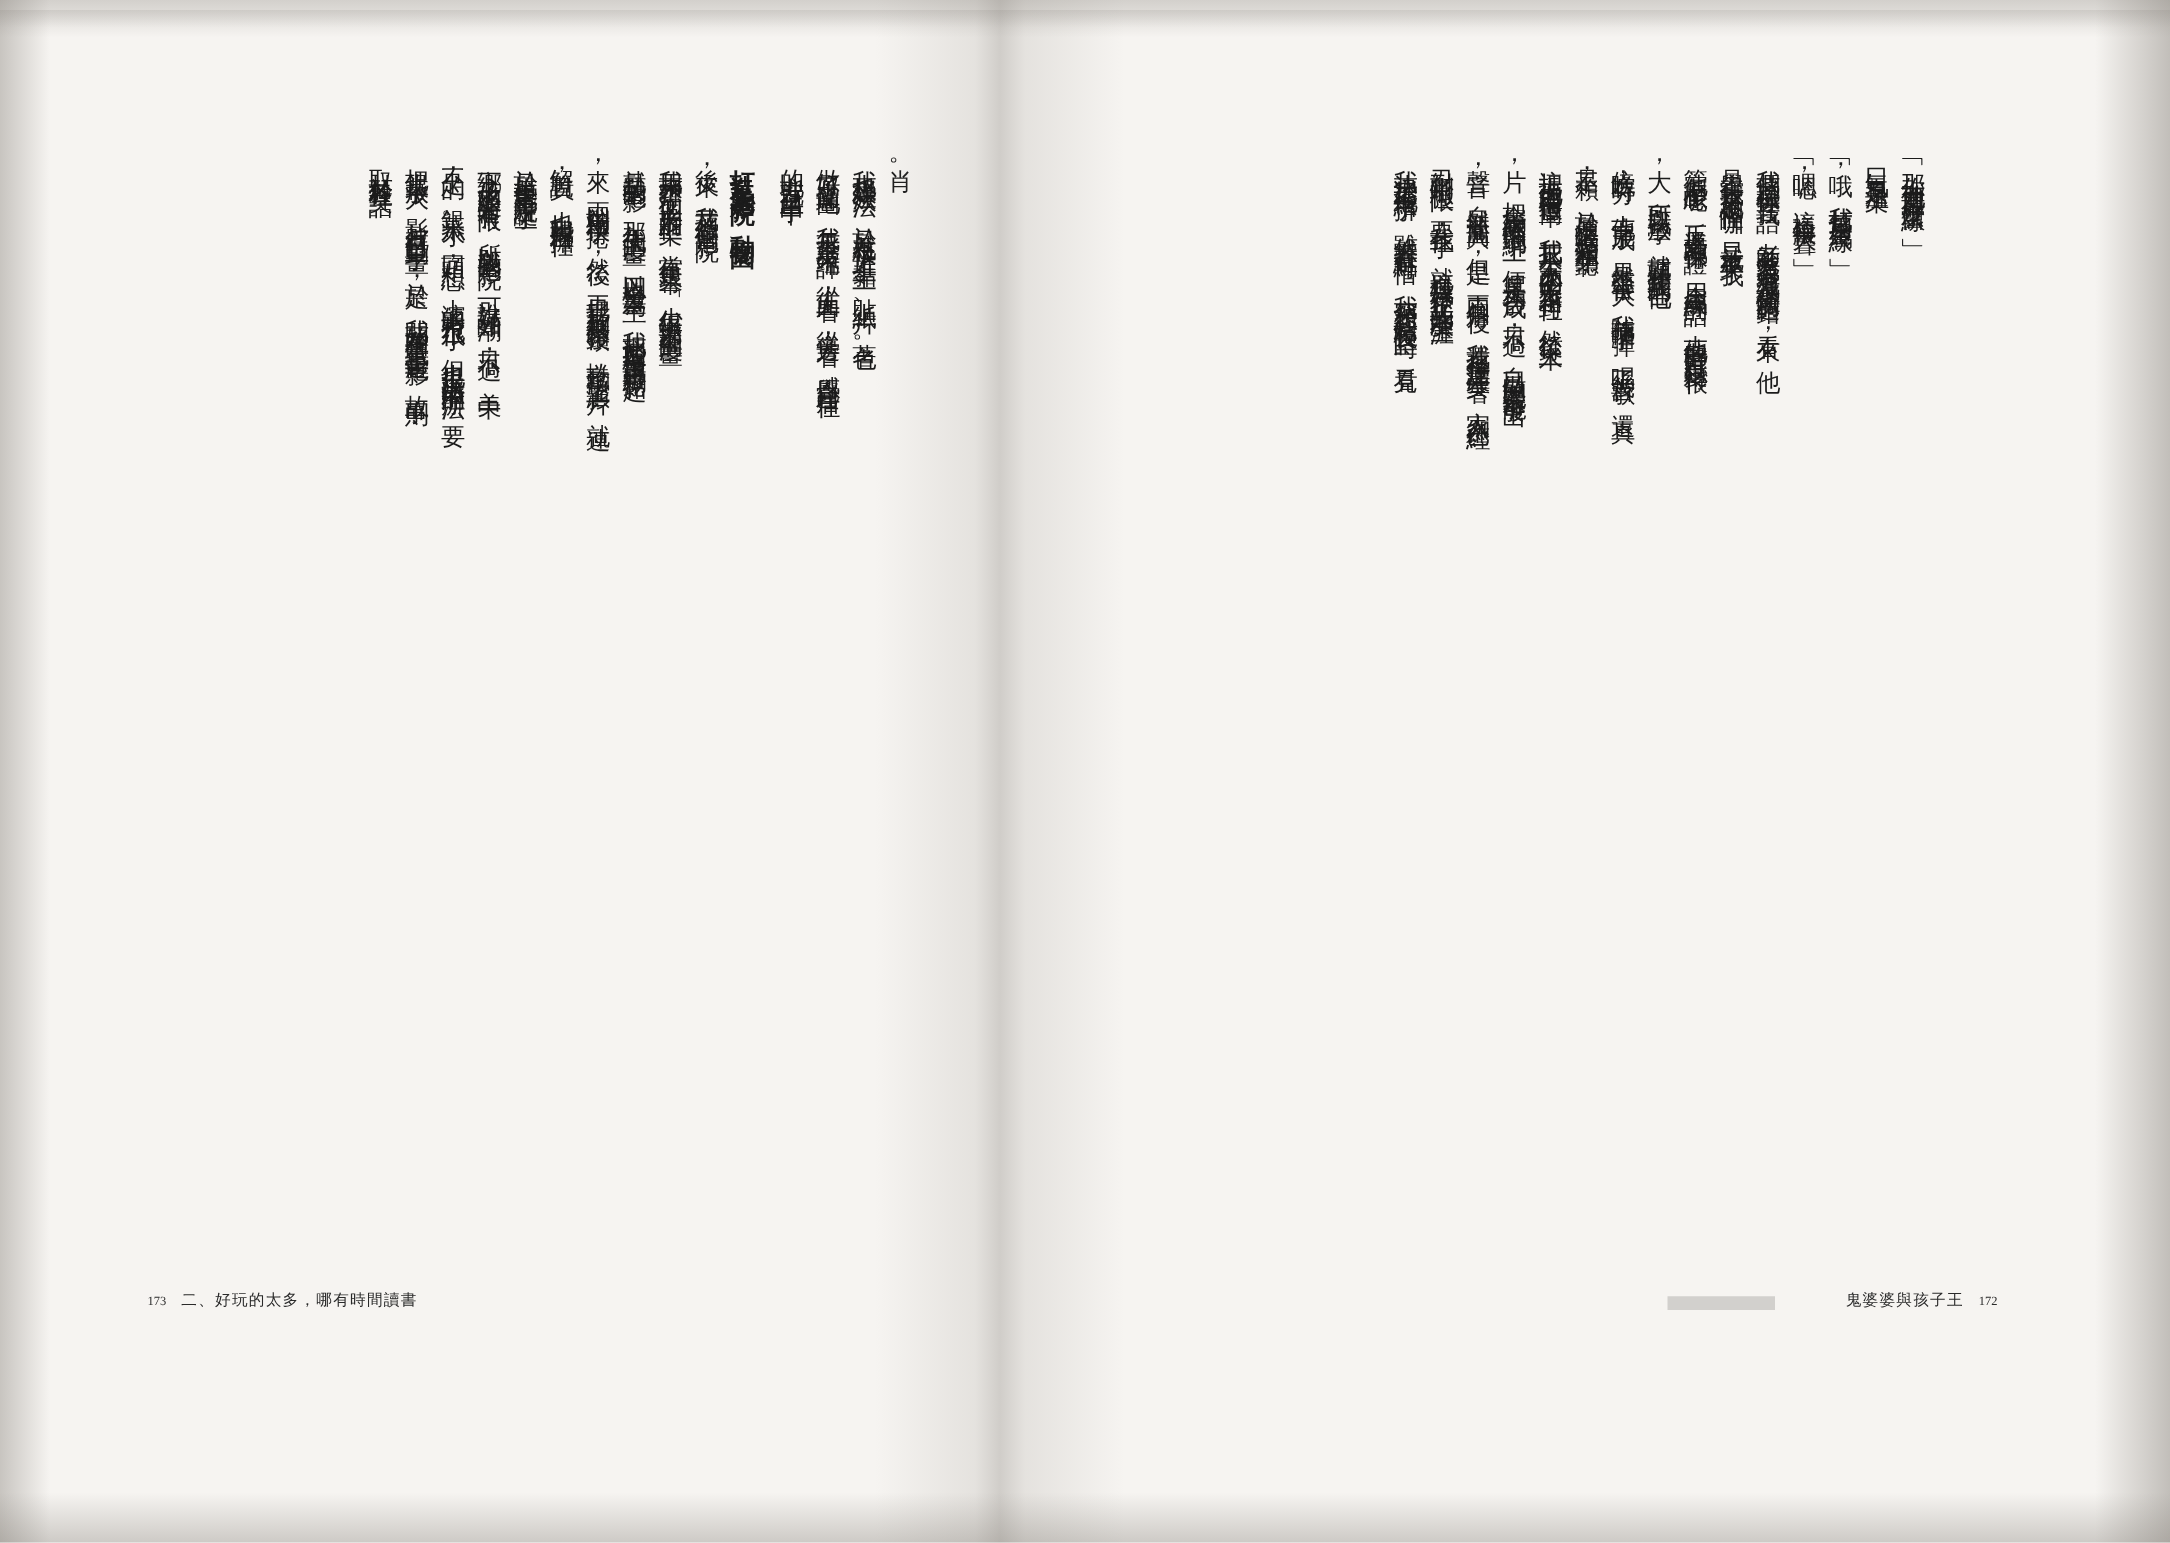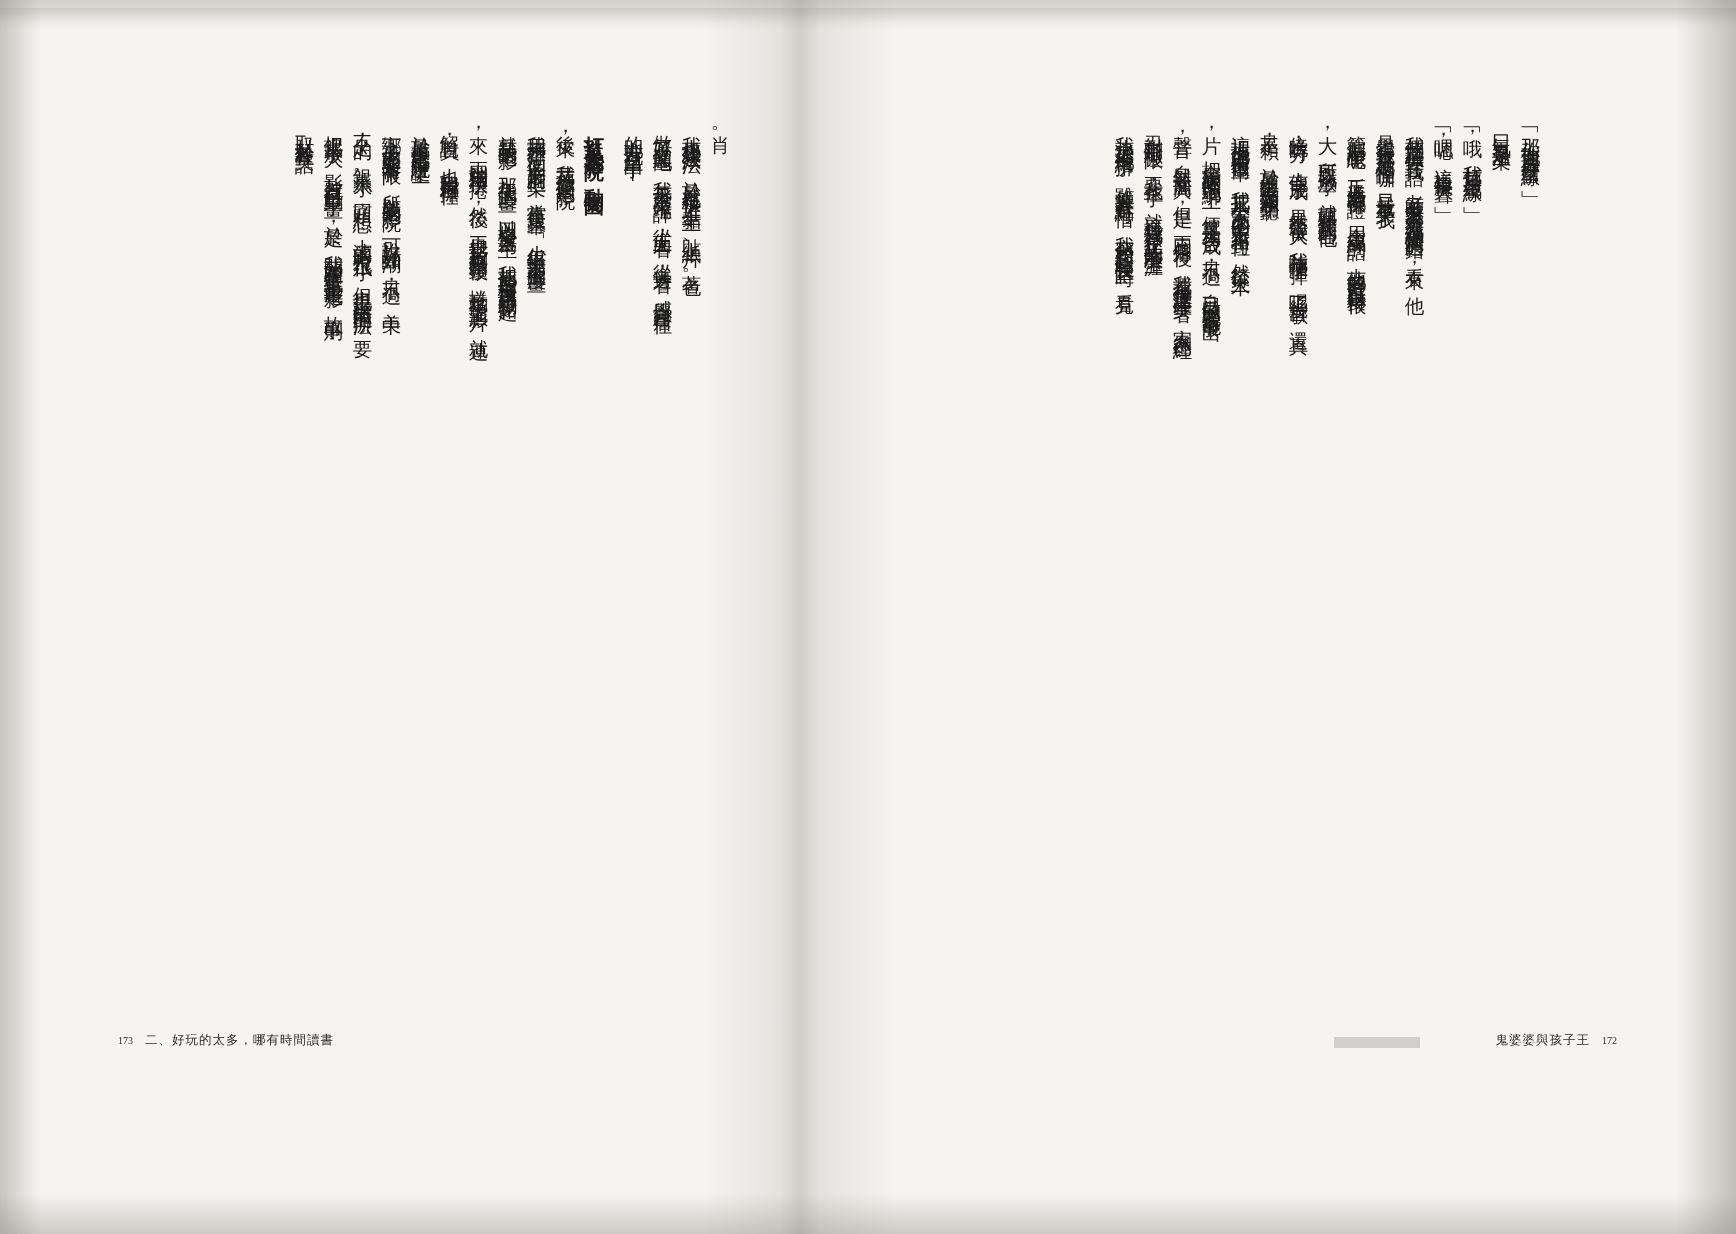--- a/index.html
+++ b/index.html
@@ -109,21 +109,21 @@
   .footer {
     position: absolute;
     bottom: 185px;
     font-size: 12.5px;
     color: #2a2a2a;
     letter-spacing: 1px;
     white-space: nowrap;
     font-family: "DejaVu Serif", "Liberation Serif", serif;
   }
   .footer-left  { left: 118px; }
-  .footer-right { right: 119px; }
+  .footer-right { right: 138px; }
 
   .folio {
     font-family: "Liberation Serif", serif;
     font-size: 10px;
     letter-spacing: 0;
   }
   .footer-left .folio  { margin-right: 12px; }
   .footer-right .folio { margin-left: 12px; }
 
   .chapline { display: inline-block; text-align: right; }

